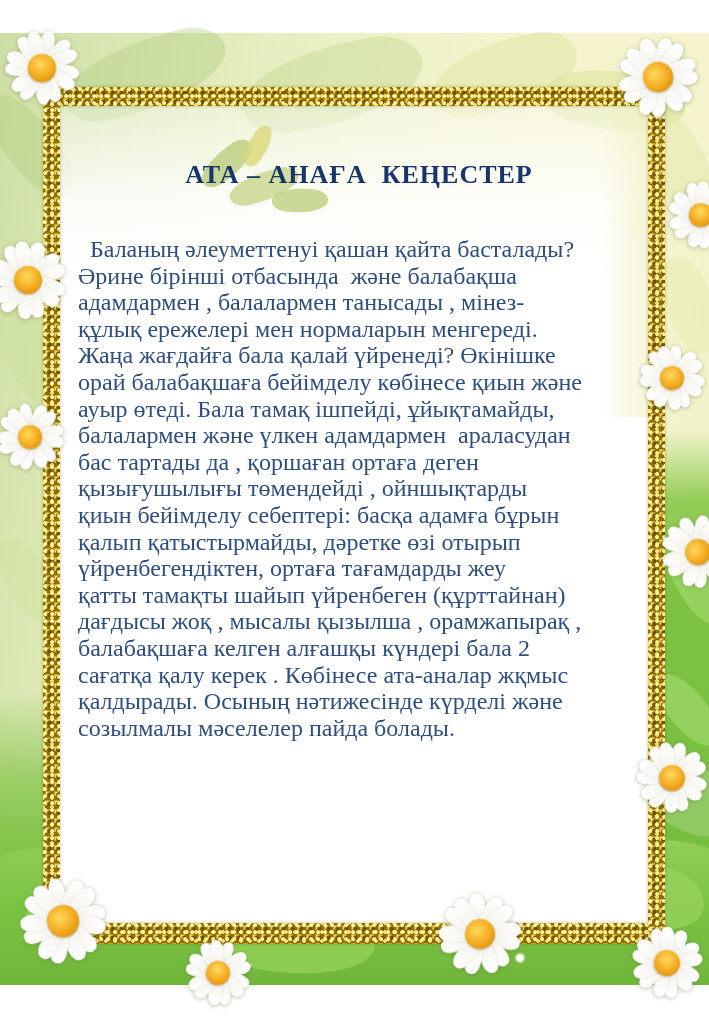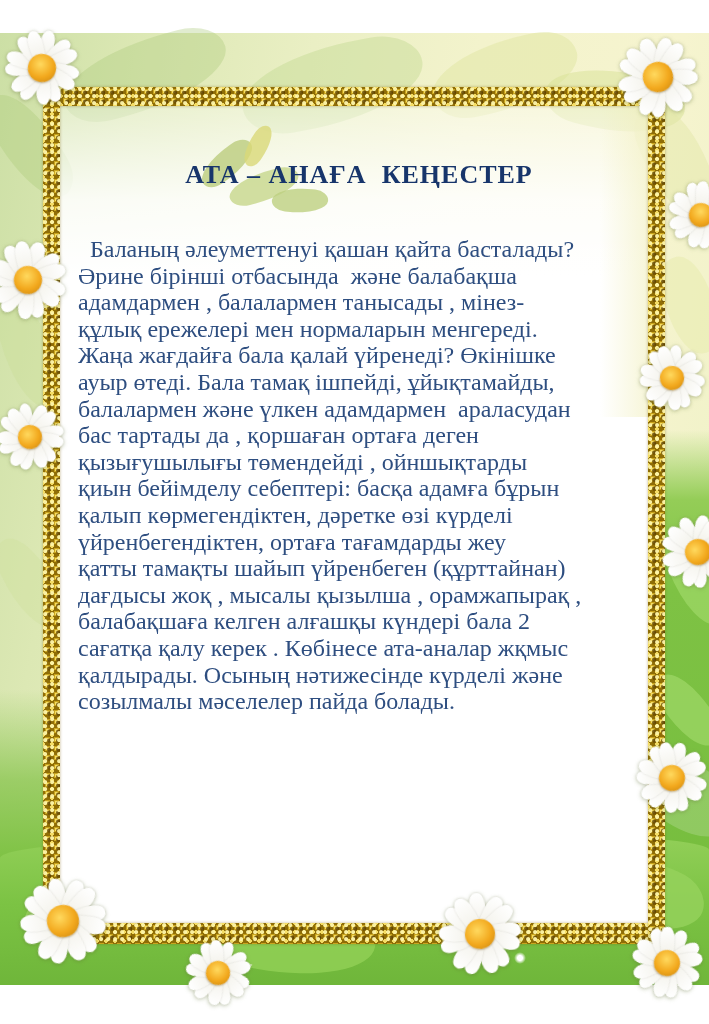--- a/index.html
+++ b/index.html
@@ -294,26 +294,27 @@
       <div class="daisy-center"></div>
     </div>
 
   <div class="title" style="color: rgb(23, 53, 107);">АТА – АНАҒА  КЕҢЕСТЕР</div>
   <div class="bodytext" style="color: rgb(46, 78, 128);">
       <div class="line">  Баланың әлеуметтенуі қашан қайта басталады?</div>
       <div class="line">Әрине бірінші отбасында  және балабақша</div>
       <div class="line">адамдармен , балалармен танысады , мінез-</div>
       <div class="line">құлық ережелері мен нормаларын менгереді.</div>
       <div class="line">Жаңа жағдайға бала қалай үйренеді? Өкінішке</div>
+      <div class="line">орай балабақшаға бейімделу көбінесе қиын және</div>
       <div class="line">ауыр өтеді. Бала тамақ ішпейді, ұйықтамайды,</div>
       <div class="line">балалармен және үлкен адамдармен  араласудан</div>
       <div class="line">бас тартады да , қоршаған ортаға деген</div>
       <div class="line">қызығушылығы төмендейді , ойншықтарды</div>
       <div class="line">қиын бейімделу себептері: басқа адамға бұрын</div>
-      <div class="line">қалып көрмегендіктен, дәретке өзі күрделі</div>
+      <div class="line">қалып қатыстырмайды, дәретке өзі отырып</div>
       <div class="line">үйренбегендіктен, ортаға тағамдарды жеу</div>
       <div class="line">қатты тамақты шайып үйренбеген (құрттайнан)</div>
       <div class="line">дағдысы жоқ , мысалы қызылша , орамжапырақ ,</div>
       <div class="line">балабақшаға келген алғашқы күндері бала 2</div>
       <div class="line">сағатқа қалу керек . Көбінесе ата-аналар жқмыс</div>
       <div class="line">қалдырады. Осының нәтижесінде күрделі және</div>
       <div class="line">созылмалы мәселелер пайда болады.</div>
     </div>
 
 </div>

